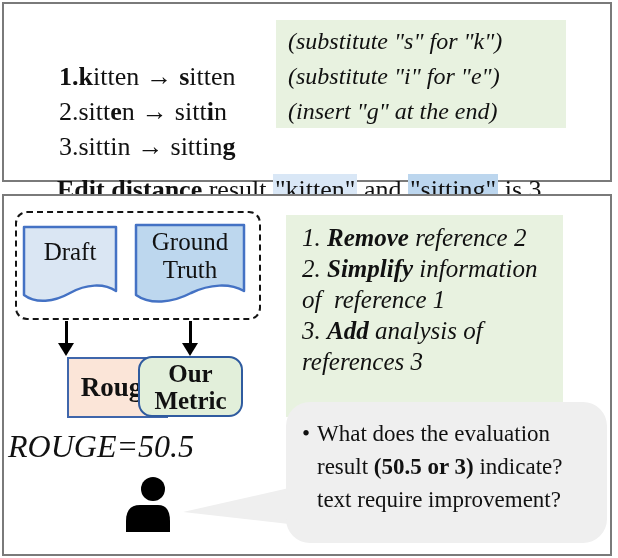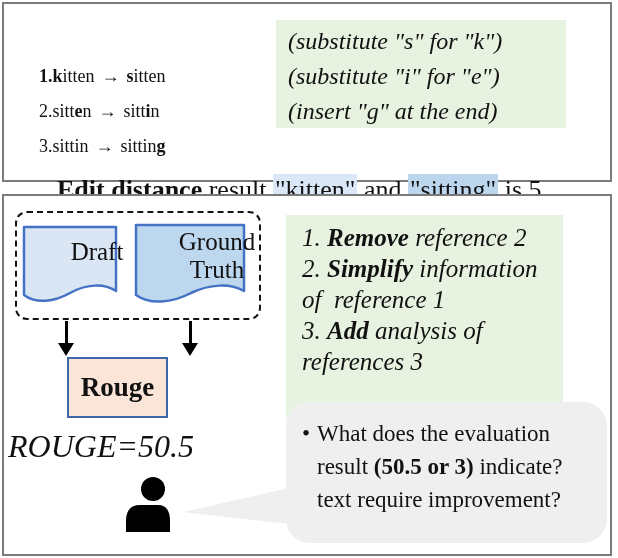--- a/index.html
+++ b/index.html
@@ -4,35 +4,35 @@
 <style>
   html,body{margin:0;padding:0;background:#ffffff;}
   #page{position:relative;width:618px;height:558px;background:#ffffff;
         font-family:"Liberation Serif",serif;color:#111;overflow:hidden;}
   .panel{position:absolute;box-sizing:border-box;border:2px solid #7a7a7a;background:#fff;}
   #panel-edit{left:2px;top:2px;width:610px;height:180px;}
   #panel-metric{left:2px;top:194px;width:610px;height:362px;}
 
   
   .note-bg{position:absolute;left:272px;top:16px;width:290px;height:108px;background:#e8f2e0;}
-  .step-line{position:absolute;left:8px;height:35px;line-height:35px;font-size:18px;white-space:pre;}
+  .step-line{position:absolute;left:16px;height:35px;line-height:35px;font-size:26px;white-space:pre;}
   .note-line{position:absolute;left:284px;height:35px;line-height:35px;font-size:24px;
              font-style:italic;white-space:pre;}
   .b{font-weight:bold;}
   .arrow-glyph{margin:0 7px;}
   .summary-line{position:absolute;left:12px;top:138px;font-size:26px;line-height:32px;
                 white-space:pre;border-bottom:2px solid #1a1a1a;padding:0 12px 4px 2px;}
   .hl1{background:#d9e7f6;padding:1px 2px;}
   .hl2{background:#bcd6ee;padding:1px 2px;}
 
   
   .dashed-group{position:absolute;left:15px;top:211px;width:246px;height:109px;
                 border:2.5px dashed #141414;border-radius:12px;box-sizing:border-box;}
   .doc{position:absolute;}
-  .doc-label{position:absolute;text-align:center;font-size:25px;line-height:28px;padding-left:27px;}
+  .doc-label{position:absolute;text-align:center;font-size:25px;line-height:28px;}
   .v-arrow-line{position:absolute;width:3px;background:#000;}
   .v-arrow-head{position:absolute;width:0;height:0;border-left:8px solid transparent;
                 border-right:8px solid transparent;border-top:13px solid #000;}
   .rouge-box{position:absolute;left:21px;top:357px;width:101px;height:61px;box-sizing:border-box;
              background:#fbe5d8;border:2.5px solid #3f66ab;display:flex;align-items:center;justify-content:center;
              font-weight:bold;font-size:27px;margin-left:46px;}
   .metric-box{position:absolute;left:138px;top:356px;width:105px;height:61px;box-sizing:border-box;
              background:#e2efda;border:2.5px solid #2f5b9f;border-radius:14px;display:flex;flex-direction:column;
              align-items:center;justify-content:center;font-weight:bold;font-size:25px;line-height:27px;}
   .rouge-score{position:absolute;left:8px;top:428px;font-style:italic;font-size:32px;white-space:pre;}
@@ -70,21 +70,21 @@
     </div>
     <div class="step-line" style="top:90px">
       <span>3.</span><span>sittin</span><span class="b"></span><span></span><span class="arrow-glyph">→</span><span>sittin</span><span class="b">g</span><span></span>
     </div>
 
     <div class="note-line" style="top:20px">(substitute "s" for "k")</div>
     <div class="note-line" style="top:55px">(substitute "i" for "e")</div>
     <div class="note-line" style="top:90px">(insert "g" at the end)</div>
 
     <div class="summary-line">
-      <span class="b">Edit distance</span><span> result </span><span class="hl1">"kitten"</span><span> and </span><span class="hl2">"sitting"</span><span> is 5</span>
+      <span class="b">Edit distance</span><span> result </span><span class="hl1">"kitten"</span><span> and </span><span class="hl2">"sitting"</span><span> is 3</span>
     </div>
   </div>
 
   <div id="panel-metric" class="panel"></div>
 
   <div class="dashed-group"></div>
 
   <svg class="doc" style="left:22px;top:225px" width="96" height="86" viewBox="0 0 96 86">
     <path d="M2,2 H94 V66 C82,58 64,59 48,68 C32,77 14,79 2,70 Z" fill="#dae6f3" stroke="#4472c4" stroke-width="2.5" stroke-linejoin="round"></path>
   </svg>
@@ -98,20 +98,24 @@
     <div>Truth</div>
   </div>
 
   <div class="v-arrow-line" style="left:65px;top:321px;height:23px"></div>
   <div class="v-arrow-head" style="left:58px;top:343px"></div>
   <div class="v-arrow-line" style="left:189px;top:321px;height:23px"></div>
   <div class="v-arrow-head" style="left:182px;top:343px"></div>
 
   <div class="rouge-box">
     <span>Rouge</span>
+  </div>
+  <div class="metric-box">
+    <span>Our</span>
+    <span>Metric</span>
   </div>
 
   <div class="rouge-score">ROUGE=50.5</div>
 
   <div class="rev-bg">
     <div class="rev-line"><span>1. </span><span class="b">Remove</span><span> reference 2</span></div>
     <div class="rev-line"><span>2. </span><span class="b">Simplify</span><span> information</span></div>
     <div class="rev-line"><span></span><span class="b"></span><span>of  reference 1</span></div>
     <div class="rev-line"><span>3. </span><span class="b">Add</span><span> analysis of</span></div>
     <div class="rev-line"><span></span><span class="b"></span><span>references 3</span></div>

